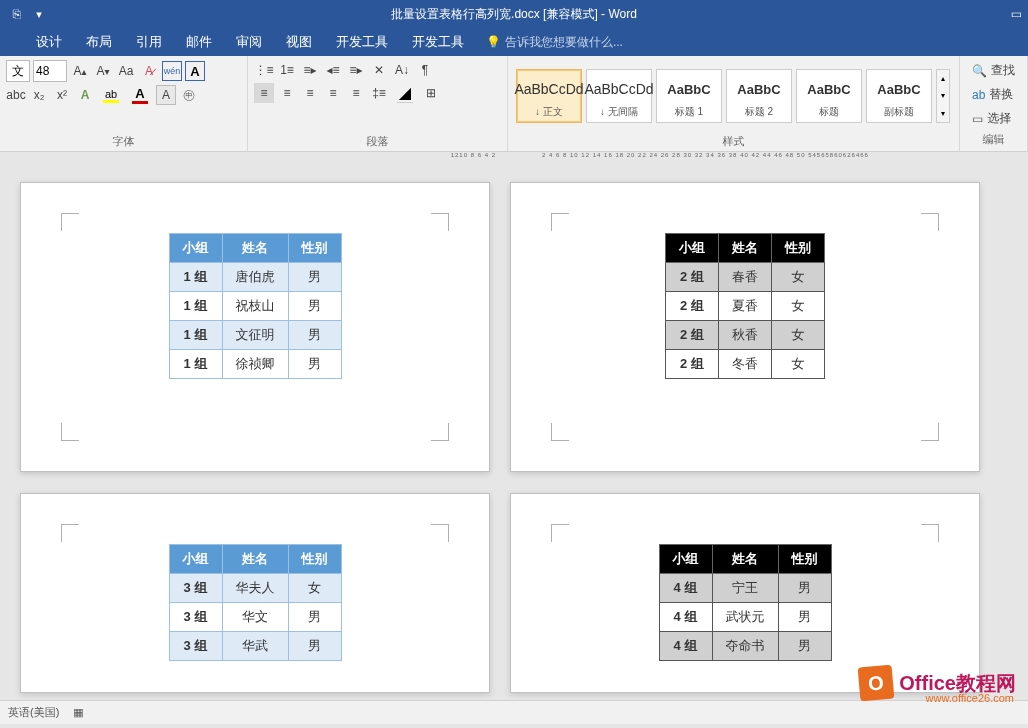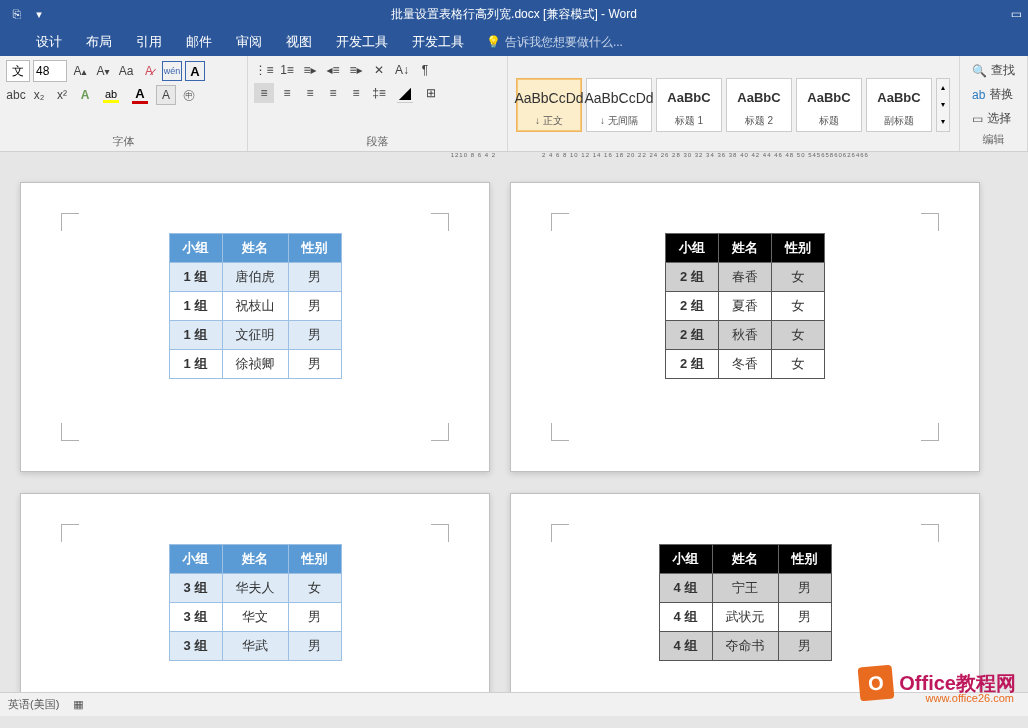--- a/index.html
+++ b/index.html
@@ -69,21 +69,21 @@
 .blue-theme tr:nth-child(even) td { background:#fff; }
 .blue-theme td:first-child { font-weight:bold; }
 
 .black-theme th { background:#000; color:#fff; border-color:#666; }
 .black-theme td { border-color:#555; color:#333;margin-top:16px; }
 .black-theme tr:nth-child(odd) td { background:#d0d0d0; }
 .black-theme tr:nth-child(even) td { background:#fff; }
 .black-theme td:first-child { font-weight:bold; }
 
 
-.statusbar { position:absolute; bottom:12px; left:0; right:0; height:24px; background:#f1f1f1; border-top:1px solid #d0d0d0; display:flex; align-items:center; padding:0 8px; font-size:11px; color:#555; gap:14px; }
+.statusbar { position:absolute; bottom:4px; left:0; right:0; height:24px; background:#f1f1f1; border-top:1px solid #d0d0d0; display:flex; align-items:center; padding:0 8px; font-size:11px; color:#555; gap:14px; }
 
 
 .watermark { position:absolute; right:12px; bottom:28px; display:flex; align-items:center; gap:6px; font-size:20px; font-weight:bold; }
 .wm-icon { width:34px; height:34px; background:#e96b1f; border-radius:4px; display:flex; align-items:center; justify-content:center; color:#fff; font-size:20px; font-weight:bold; transform:rotate(-5deg); }
 .wm-text { color:#be185d; }
 .wm-sub { position:absolute; right:14px; bottom:24px; font-size:11px; color:#e96b1f; }
 </style>
 </head>
 <body>
 
@@ -201,20 +201,21 @@
           <div class="style-preview big">AaBbC</div>
           <div class="style-name">副标题</div>
         </div>
         <div style="width:14px;display:flex;flex-direction:column;justify-content:space-around;border:1px solid #ccc;background:#f4f4f4">
           <span style="font-size:8px;text-align:center">▴</span>
           <span style="font-size:8px;text-align:center">▾</span>
           <span style="font-size:8px;text-align:center">▾</span>
         </div>
       </div>
     </div>
+    <div class="group-label">样式</div>
   </div>
 
   <div class="group edit-group" style="width:68px">
     <div class="group-body">
       <div class="edit-item">
           <span>🔍</span>
           <span>查找</span>
         </div>
       <div class="edit-item">
           <span style="color:#2b7bbd">ab</span>

